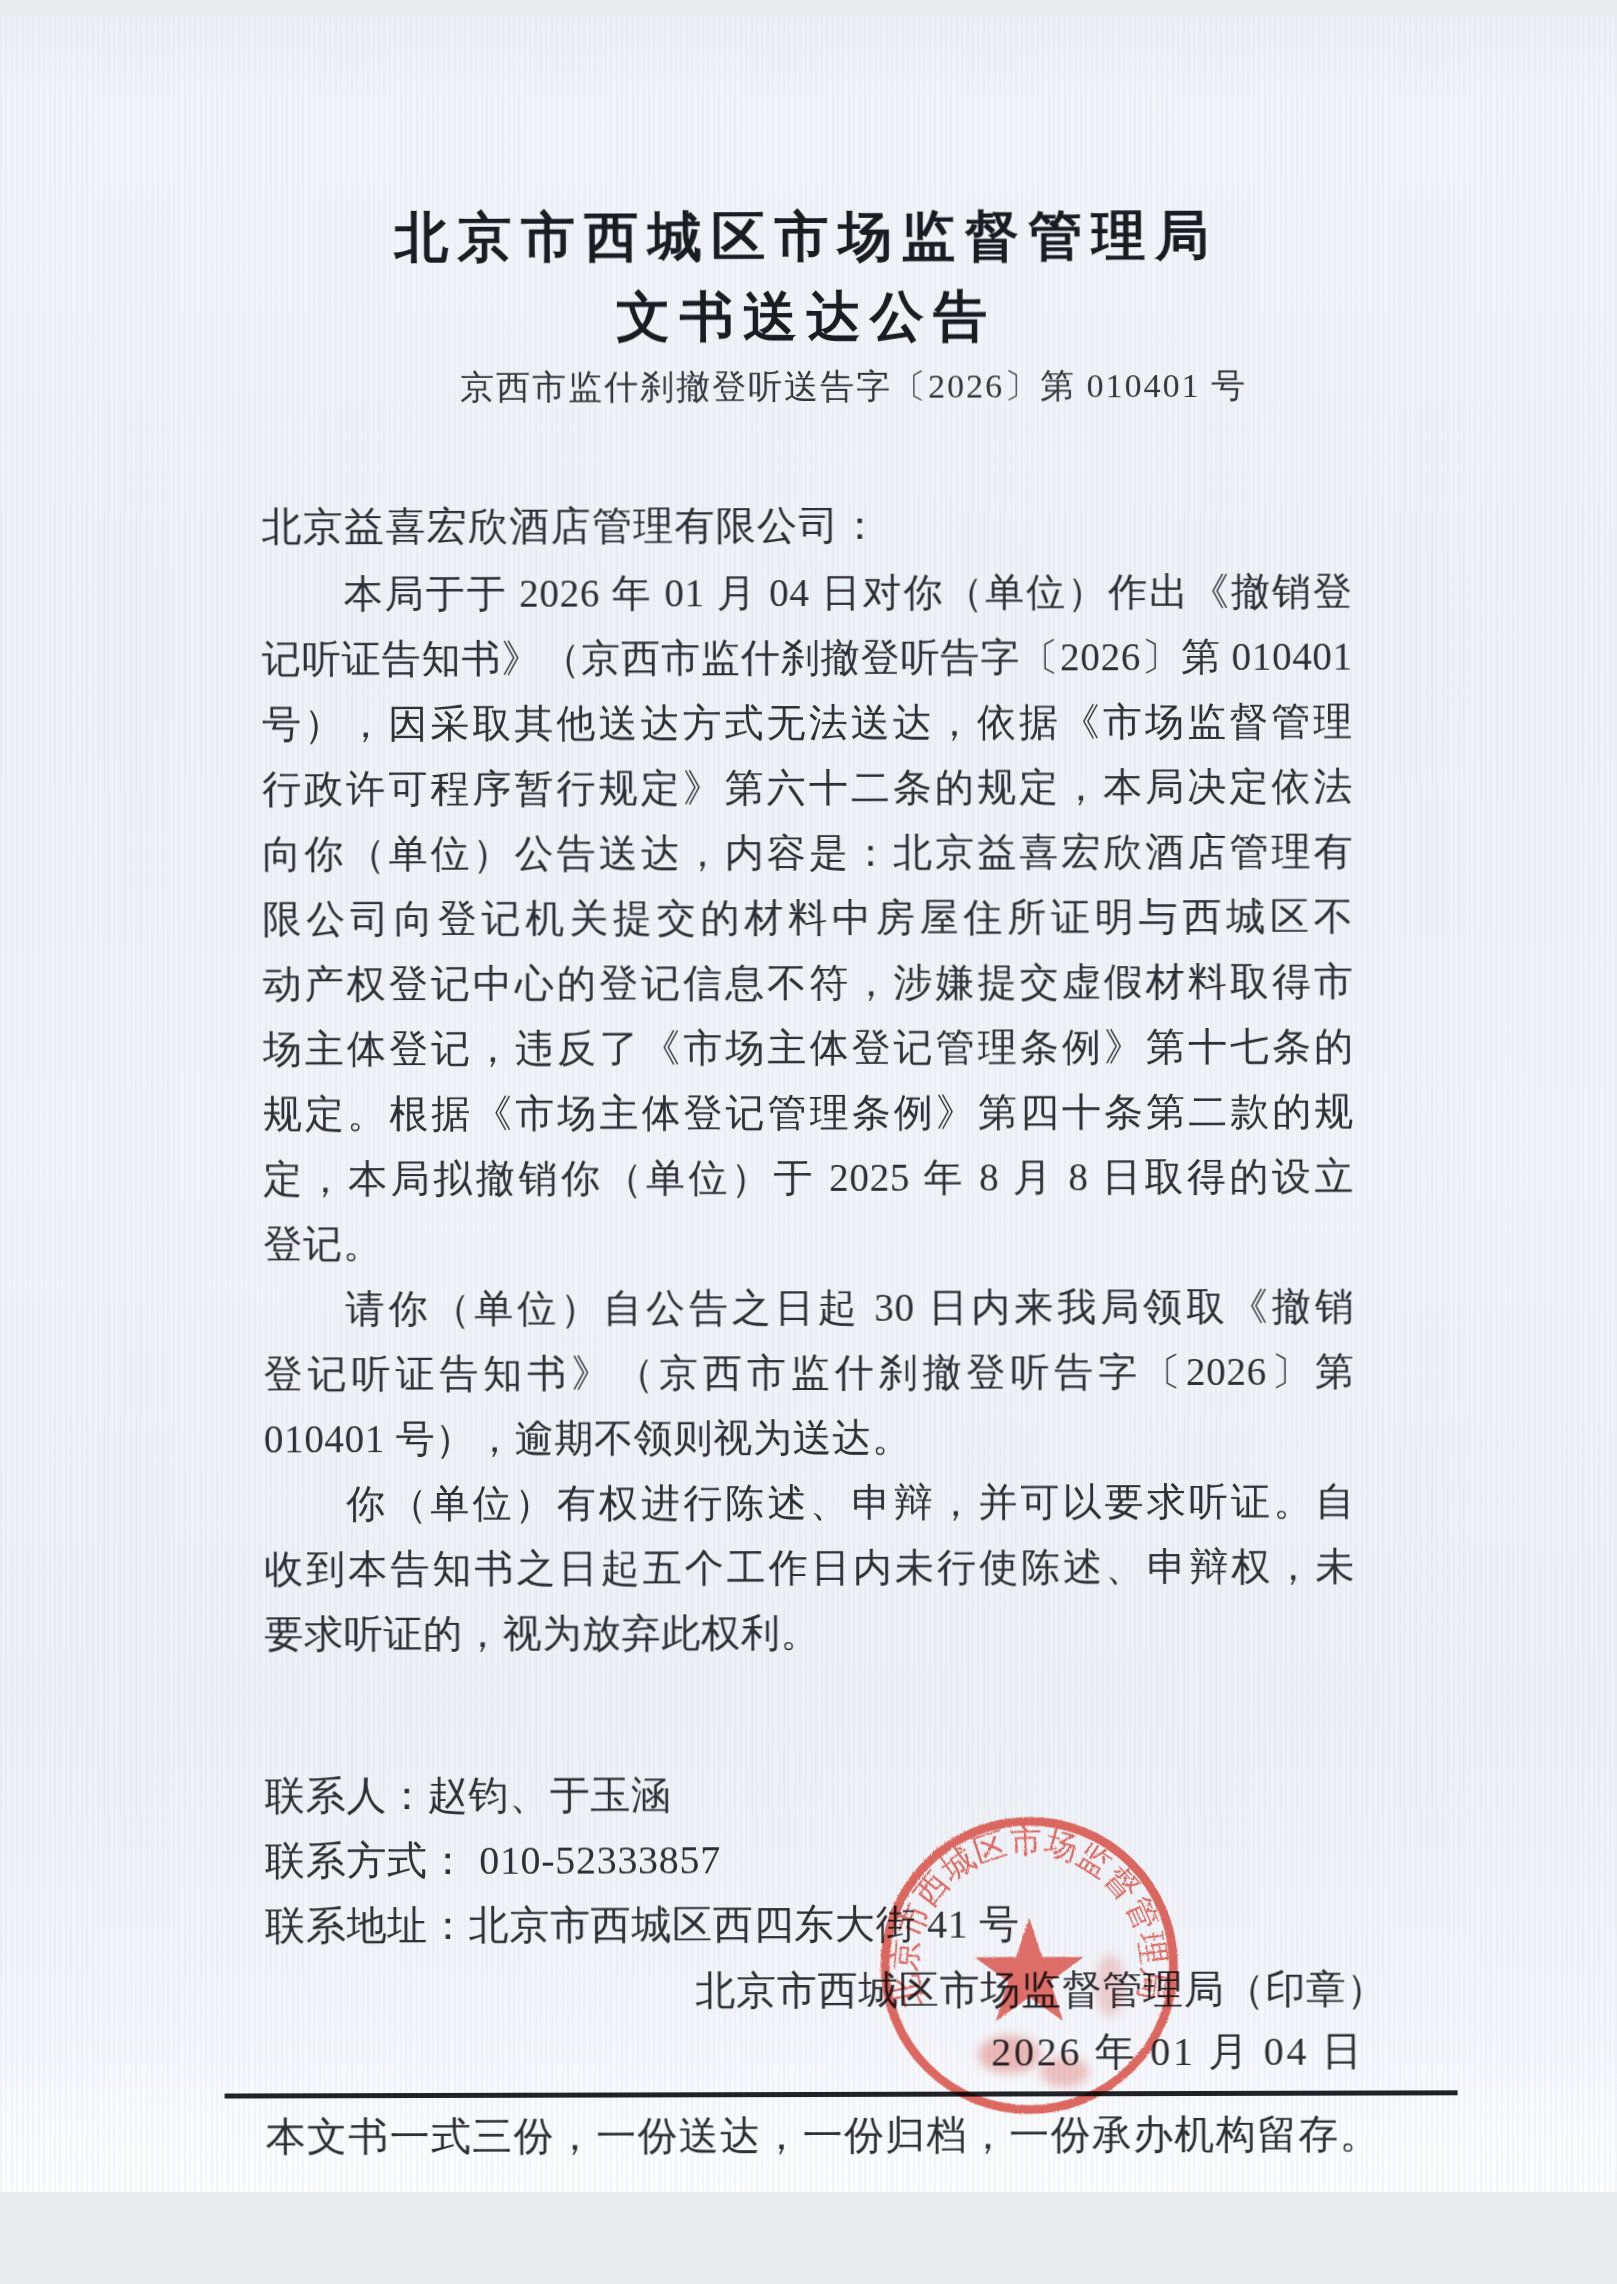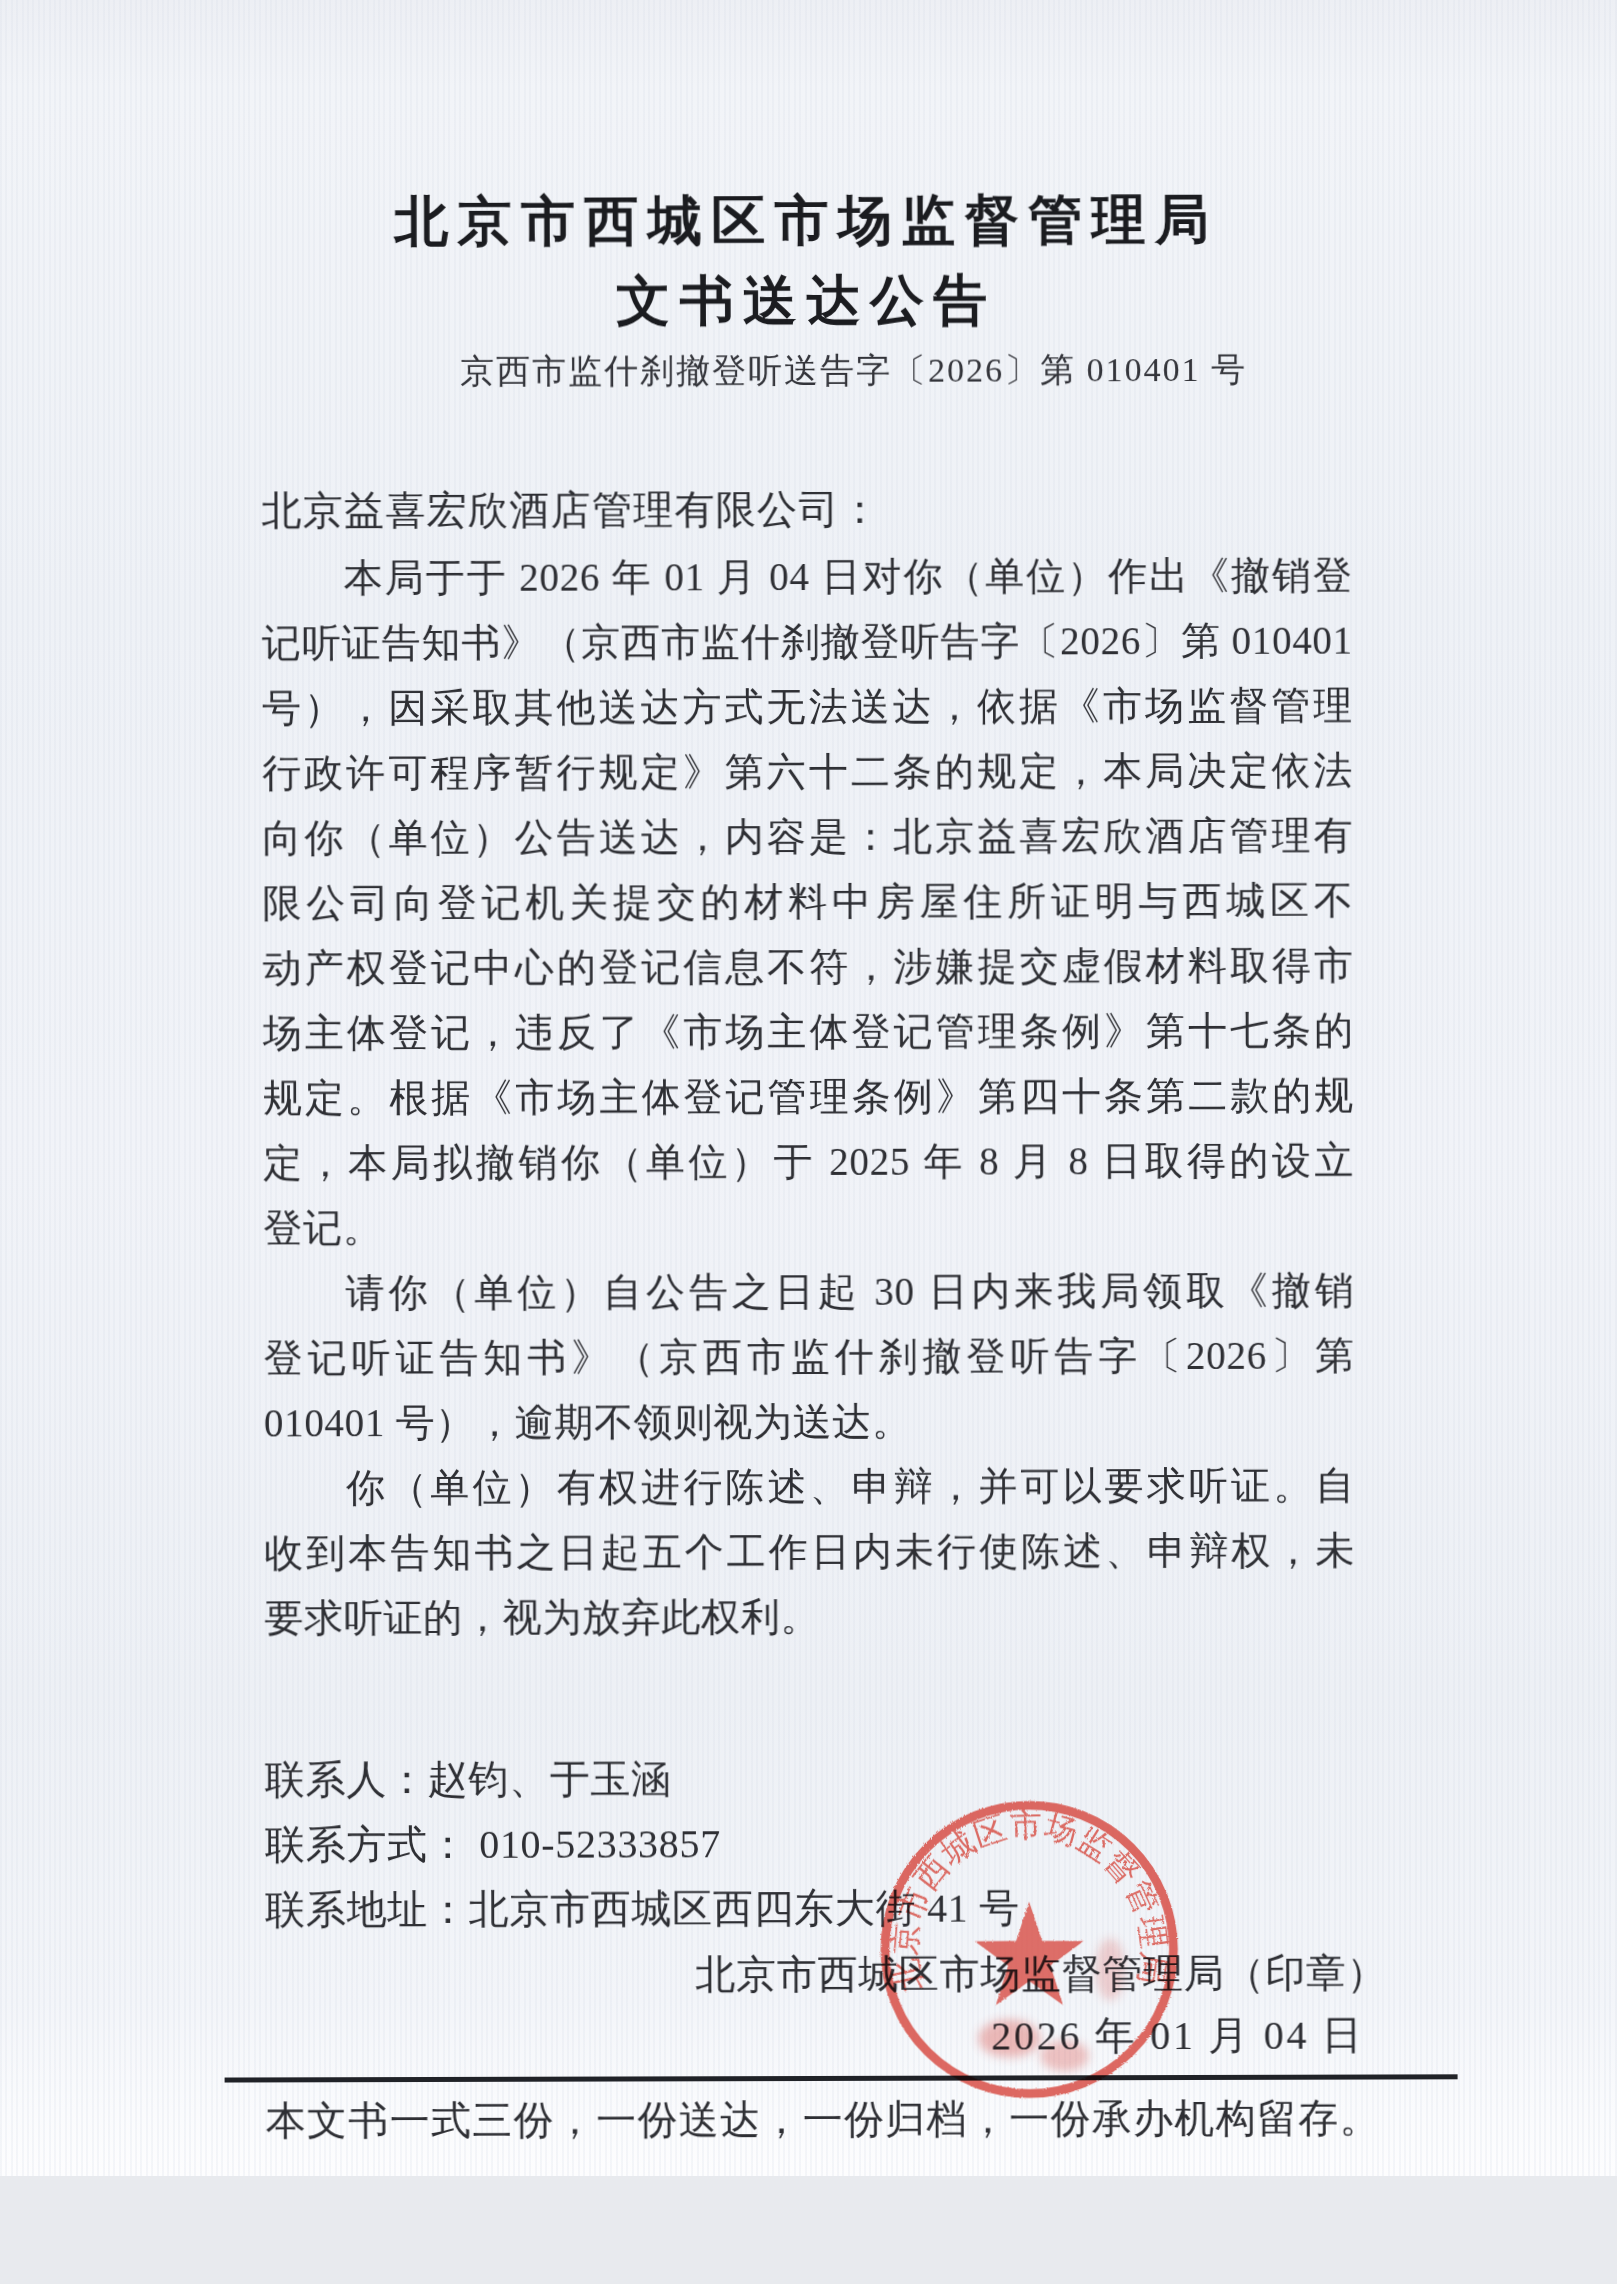--- a/index.html
+++ b/index.html
@@ -4,20 +4,21 @@
 <style>
   html,body{margin:0;padding:0;background:#e8eaee;}
   .page{
     position:relative;
     width:1617px;height:2176px;
     overflow:hidden;
     background:
       linear-gradient(180deg,#edeff4 0%,#f2f4f8 4%,#eef1f6 28%,#f1f3f8 52%,#edf0f5 78%,#f3f5f9 92%,#fafbfd 97%,#fdfdfe 100%);
     font-family:"Liberation Serif","DejaVu Serif",serif;
     color:#2e2f34;
+    margin-top:16px;
   }
   
   .page::before{
     content:"";position:absolute;inset:0;
     background:repeating-linear-gradient(90deg,
       rgba(213,219,230,0.22) 0px,rgba(213,219,230,0.22) 2px,
       rgba(255,255,255,0) 2px,rgba(255,255,255,0) 5.4px);
     pointer-events:none;
   }
   .content{position:absolute;inset:0;transform:rotate(-0.15deg);}

